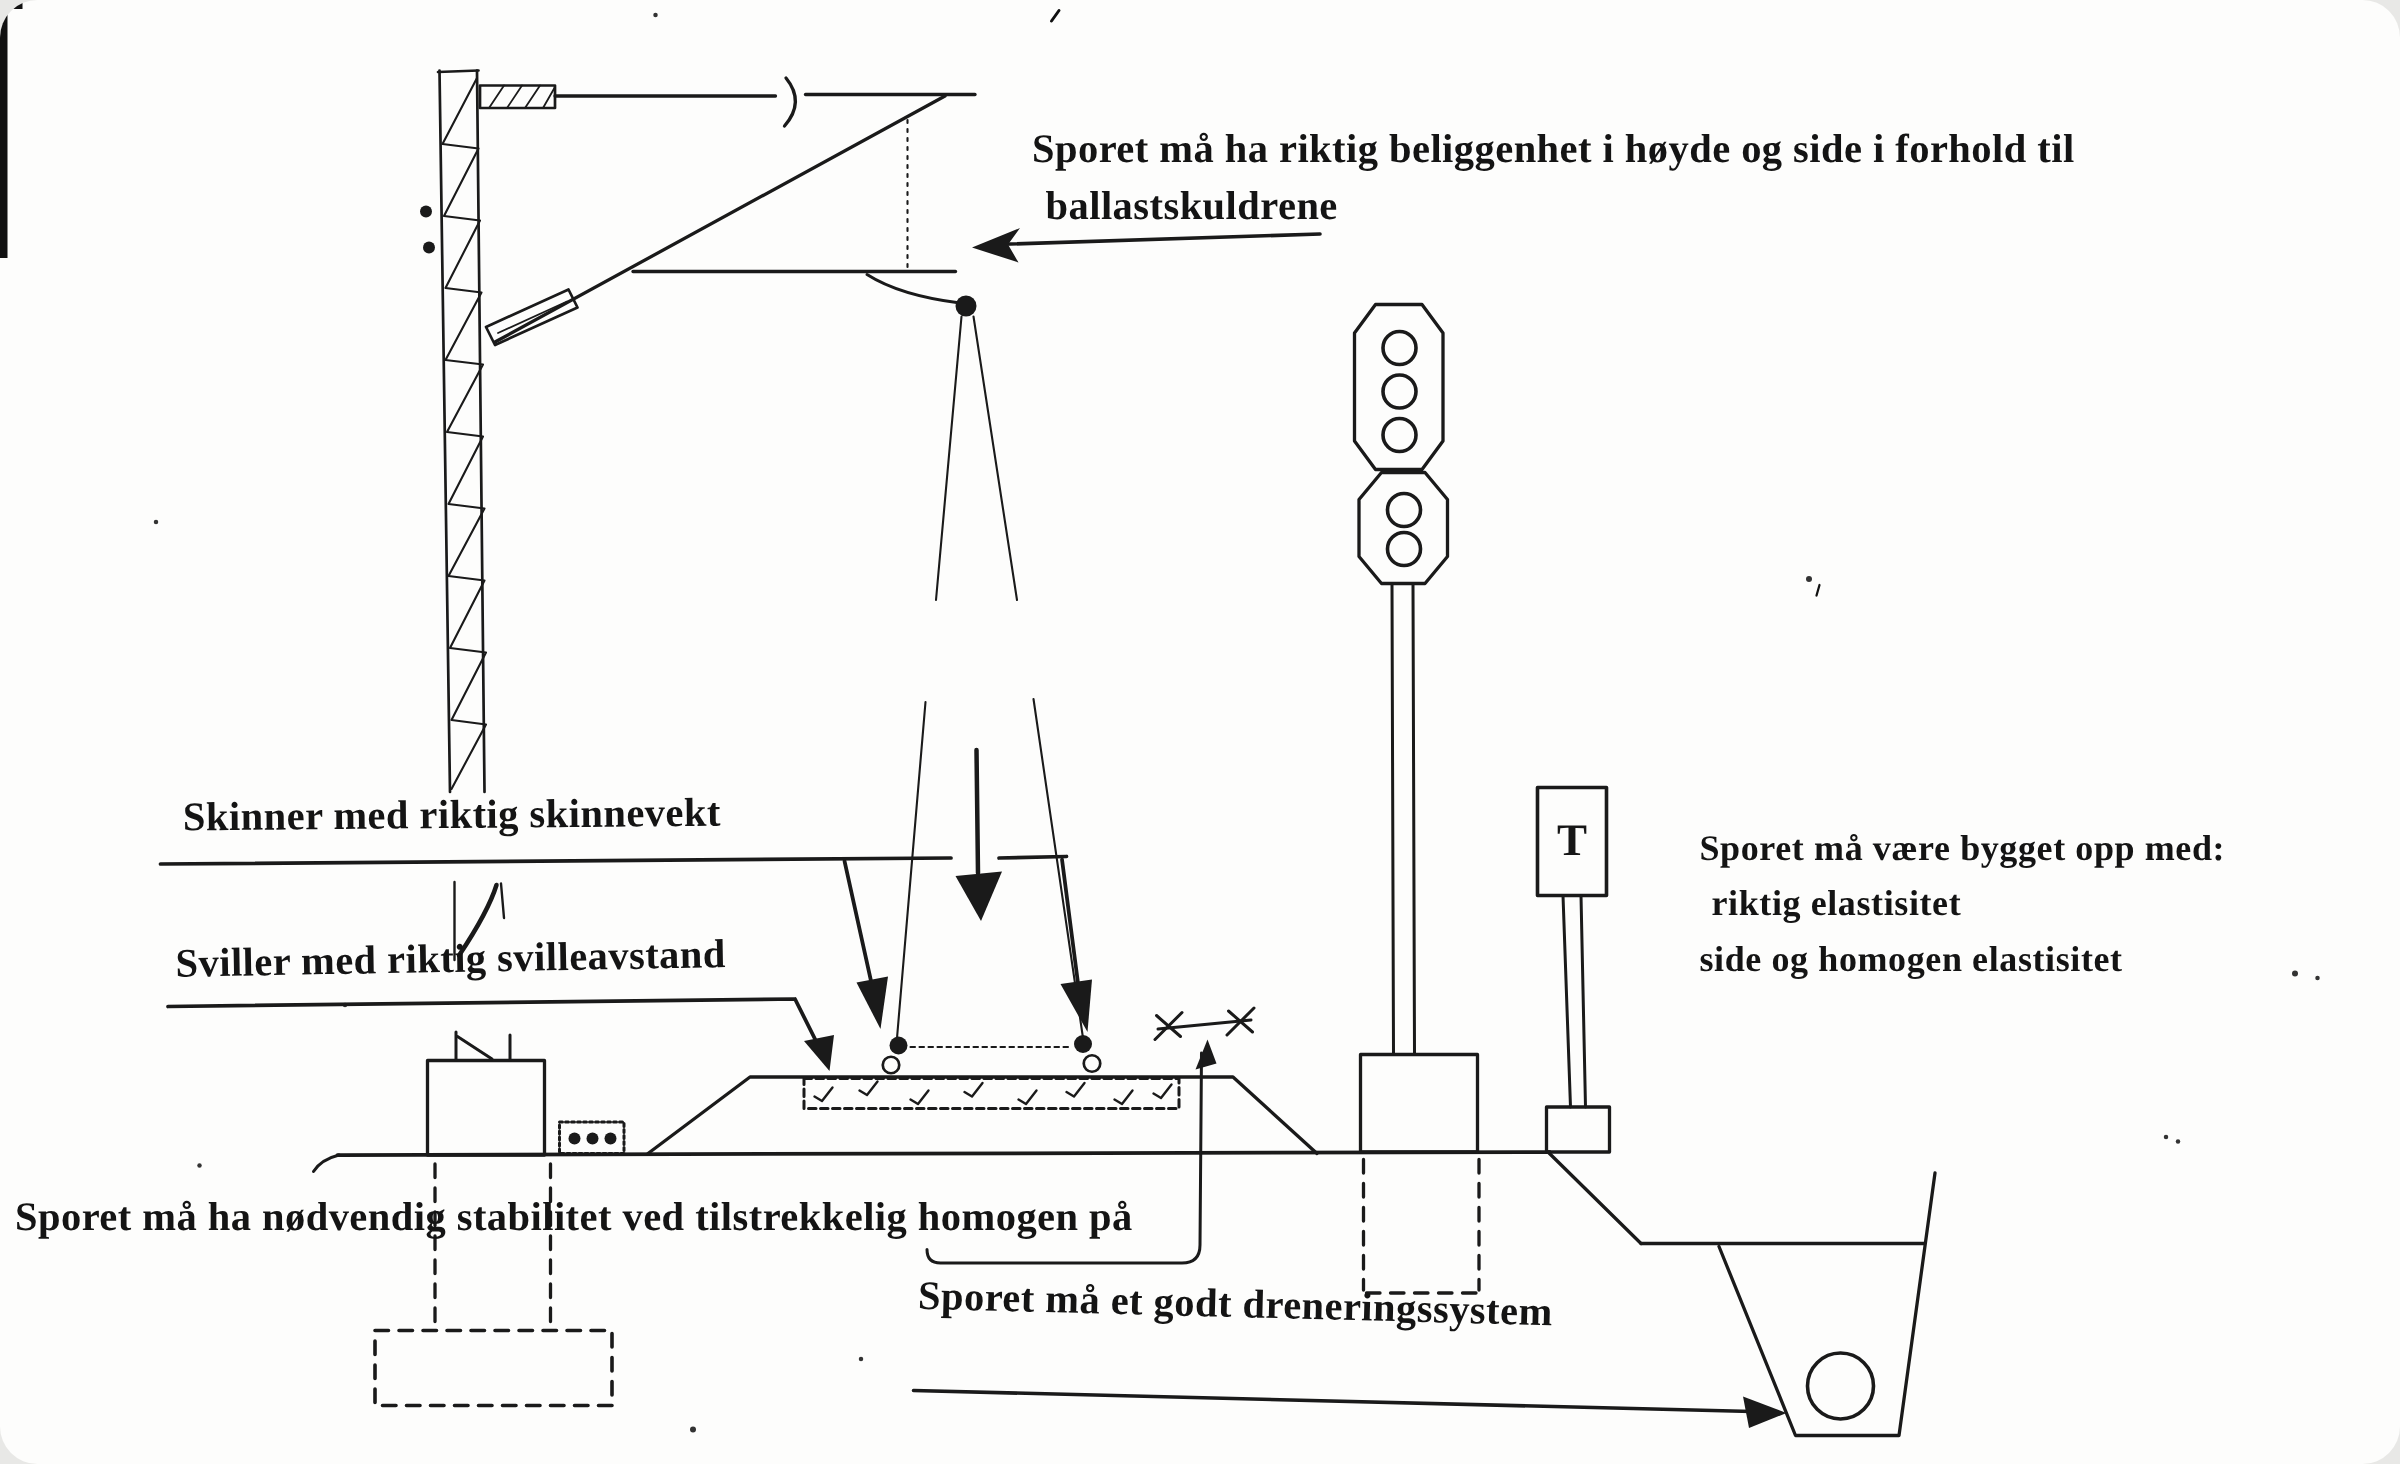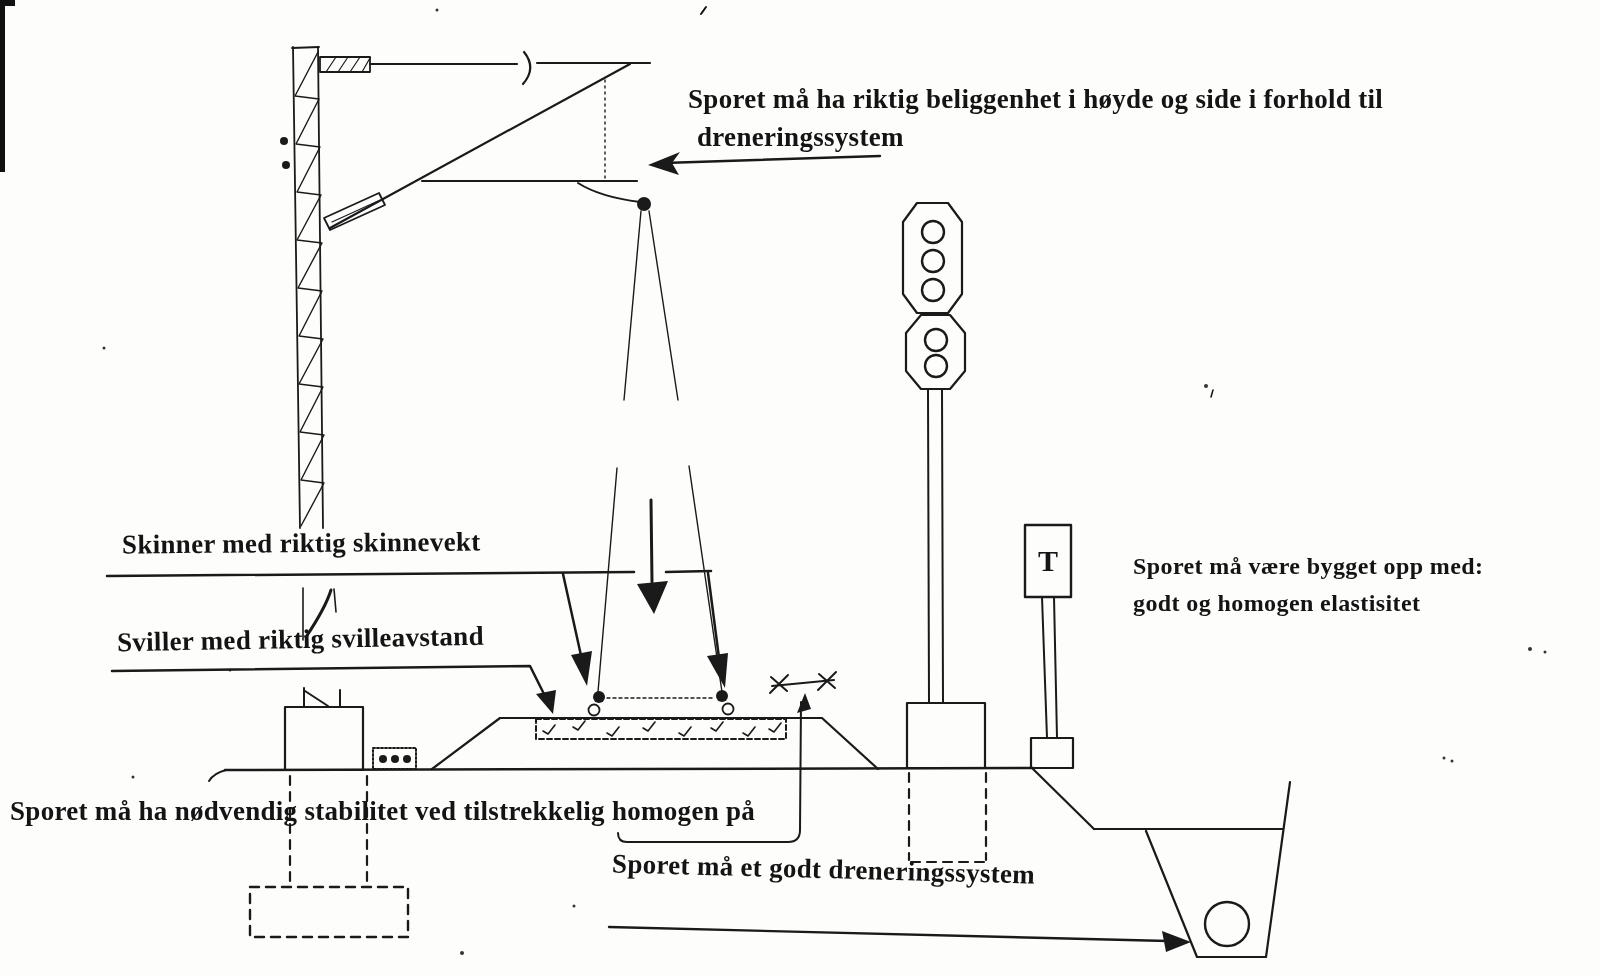--- a/index.html
+++ b/index.html
@@ -1,17 +1,17 @@
 <!DOCTYPE html>
 <html><head>
 <meta charset="utf-8">
 <style>
   html,body{margin:0;padding:0;background:#e8e8e6;}
   #page{position:relative;width:1600px;height:976px;background:#fdfdfc;overflow:hidden;
-        font-family:"Liberation Serif","DejaVu Serif",serif;color:#161616;}
+        font-family:"Liberation Serif","DejaVu Serif",serif;color:#161616;border-radius:25px;}
   #drawing{position:absolute;left:0;top:0;width:1600px;height:976px;}
   .lbl{position:absolute;font-weight:bold;white-space:nowrap;color:#141414;}
   .sz27{font-size:27px;letter-spacing:0.3px;}
   .sz28{font-size:24px;letter-spacing:0.4px;}
   .rot-05{transform:rotate(-0.5deg);}
   .rot-1{transform:rotate(-1deg);}
   .rot15{transform:rotate(1.5deg);}
   .block{line-height:37px;}
   .indent{padding-left:8px;}
   #t-plate{position:absolute;left:1025px;top:525px;width:46px;height:72px;
@@ -187,30 +187,31 @@
       <polygon points="648,165 680,152 672,163 679,175" fill="#1a1a1a" stroke="none"></polygon>
     </g>
 
     <g>
       <path d="M609,927 L1168,941" stroke-width="2.4"></path>
       <polygon points="1191,942 1162,931 1166,952" fill="#1a1a1a" stroke="none"></polygon>
     </g>
   </svg>
 
   <div class="lbl sz27" style="left:688px;top:84px;">Sporet må ha riktig beliggenhet i høyde og side i forhold til</div>
-  <div class="lbl sz27" style="left:697px;top:122px;">dreneringssystem</div>
+  <div class="lbl sz27" style="left:697px;top:122px;">ballastskuldrene</div>
 
 
   <div class="lbl sz27 rot-05" style="left:122px;top:528px;">Skinner med riktig skinnevekt</div>
 
   <div class="lbl sz27 rot-1" style="left:117px;top:624px;">Sviller med riktig svilleavstand</div>
 
   <div class="lbl sz28 block" style="left:1133px;top:548px;">
     <div>Sporet må være bygget opp med:</div>
-    <div>godt og homogen elastisitet</div>
+    <div class="indent">riktig elastisitet</div>
+    <div>side og homogen elastisitet</div>
   </div>
 
   <div class="lbl sz27" style="left:10px;top:792px;line-height:38px;">
     <div>Sporet må ha nødvendig stabilitet ved tilstrekkelig homogen på</div>
   </div>
 
   <div class="lbl sz27 rot15" style="left:612px;top:854px;">Sporet må et godt dreneringssystem</div>
 
   <div id="t-plate">T</div>
 

